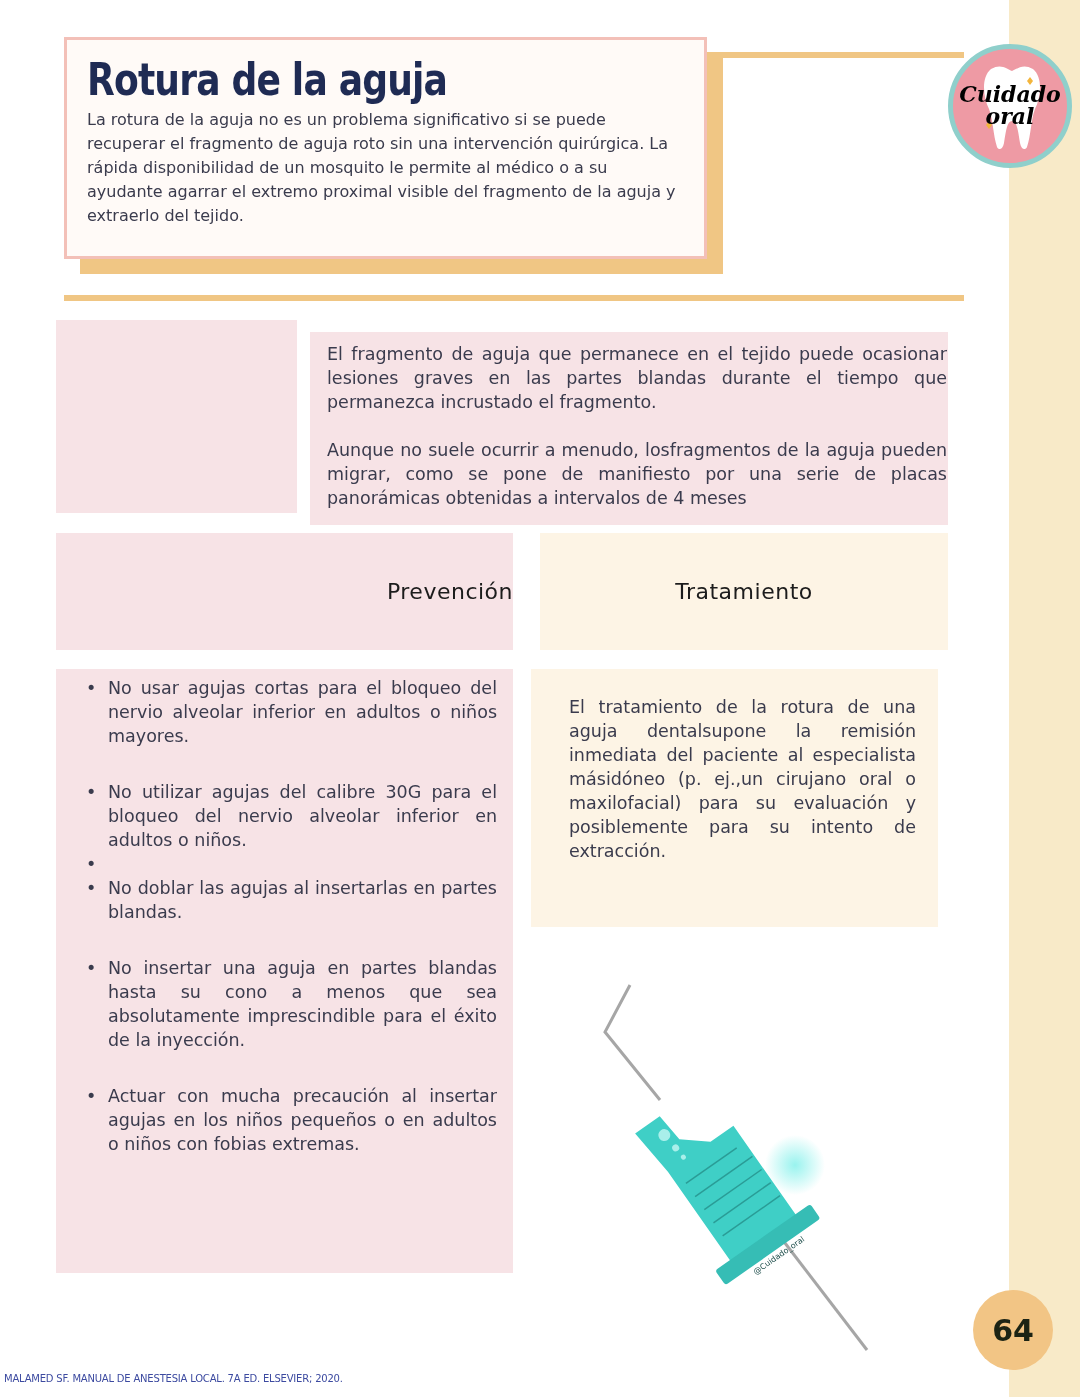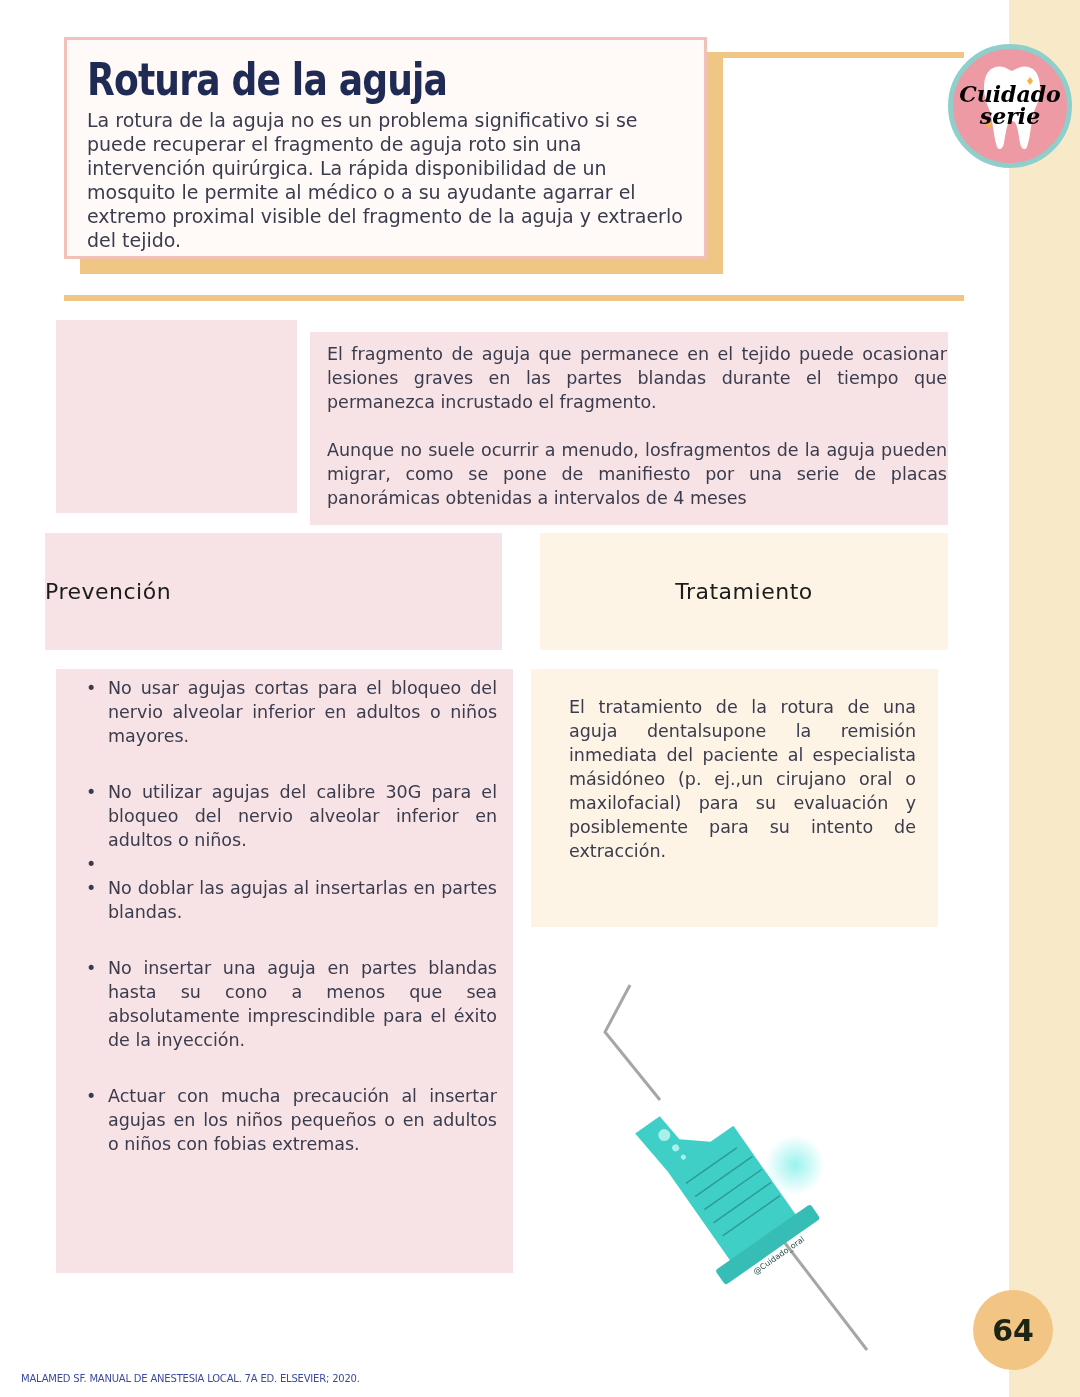--- a/index.html
+++ b/index.html
@@ -5,21 +5,21 @@
     * { box-sizing: border-box; margin: 0; padding: 0; }
     html, body { width: 1080px; height: 1397px; background: #ffffff; overflow: hidden; }
     body { position: relative; font-family: "DejaVu Sans", sans-serif; color: #2f3142; }
 
     .right-stripe { position: absolute; left: 1009px; top: 0; width: 71px; height: 1397px; background: #f8eac8; }
 
     
     .title-shadow { position: absolute; left: 80px; top: 54px; width: 643px; height: 220px; background: #f0c684; }
     .title-card { position: absolute; left: 64px; top: 37px; width: 643px; height: 222px; background: #fffaf7; border: 3px solid #f3c0b8; padding: 12px 20px 0 20px; }
     .title-card h1 { font-family: "DejaVu Sans", sans-serif; font-weight: bold; font-size: 44px; line-height: 56px; color: #1f2b54; letter-spacing: -1px; transform: scaleX(0.82); transform-origin: left center; white-space: nowrap; }
-    .title-card p { font-size: 19px; line-height: 24px; color: #3a3b4d; margin-top: 0px; }
+    .title-card p { font-size: 16px; line-height: 24px; color: #3a3b4d; margin-top: 0px; }
 
     .top-rule { position: absolute; left: 706px; top: 52px; width: 258px; height: 6px; background: #f0c684; }
     .mid-rule { position: absolute; left: 64px; top: 295px; width: 900px; height: 6px; background: #f0c684; }
 
     
     .logo { position: absolute; left: 948px; top: 44px; width: 124px; height: 124px; border-radius: 50%; background: #ee9aa4; border: 5px solid #8fcfcb; overflow: hidden; }
     .logo .tooth { position: absolute; left: 28px; top: 14px; width: 62px; height: 88px; }
     .logo .logo-text { position: absolute; left: 0; top: 34px; width: 100%; text-align: center; font-family: "DejaVu Serif", serif; font-style: italic; font-weight: bold; font-size: 22px; line-height: 22px; color: #000000; }
 
     
@@ -29,39 +29,39 @@
     .hand { font-family: "DejaVu Sans", sans-serif; color: #1c1c1c; font-size: 22px; letter-spacing: 0.5px; }
 
     .que-box { left: 56px; top: 320px; width: 241px; height: 193px; }
     .que-box .hand { position: absolute; left: 50px; top: 386px; }
     .que-label { position: absolute; left: 52px; top: 67px; }
 
     .que-text { left: 310px; top: 332px; width: 638px; height: 193px; padding: 10px 0 0 17px; }
     .que-text p { font-size: 17.5px; line-height: 24px; text-align: justify; width: 620px; color: #3a3b4d; }
     .que-text p + p { margin-top: 24px; }
 
-    .prev-head { left: 45px; top: 533px; width: 457px; height: 117px; display: flex; align-items: center; justify-content: flex-start; }
+    .prev-head { left: 56px; top: 533px; width: 457px; height: 117px; display: flex; align-items: center; justify-content: flex-end; }
     .trat-head { left: 540px; top: 533px; width: 408px; height: 117px; display: flex; align-items: center; justify-content: center; }
 
     .prev-list { left: 56px; top: 669px; width: 457px; height: 604px; padding: 7px 16px 0 30px; }
     .prev-list ul { list-style: none; }
     .prev-list li { position: relative; padding-left: 22px; font-size: 17.5px; line-height: 24px; text-align: justify; color: #3a3b4d; }
     .prev-list li::before { content: "•"; position: absolute; left: 0; top: 0; color: #3a3b4d; }
     .prev-list li.gap { margin-top: 32px; }
     .prev-list li.empty { height: 24px; }
 
     .trat-text { left: 531px; top: 669px; width: 407px; height: 258px; padding: 26px 22px 0 38px; }
     .trat-text p { font-size: 17.5px; line-height: 24px; text-align: justify; color: #3a3b4d; }
 
     
     .needle { position: absolute; left: 590px; top: 970px; width: 300px; height: 390px; }
 
     .page-badge { position: absolute; left: 973px; top: 1290px; width: 80px; height: 80px; border-radius: 50%; background: #f2c585; display: flex; align-items: center; justify-content: center; font-weight: bold; font-size: 30px; color: #1c2414; }
 
-    .citation { position: absolute; left: 21px; top: 1373px; font-size: 10px; color: #3c4aa0; letter-spacing: -0.2px; }
+    .citation { position: absolute; left: 4px; top: 1373px; font-size: 10px; color: #3c4aa0; letter-spacing: -0.2px; }
   </style>
 </head>
 <body>
 
 <div class="right-stripe"></div>
 
 <div class="title-shadow"></div>
 <div class="top-rule"></div>
 <section class="title-card">
   <h1>Rotura de la aguja</h1>
@@ -69,21 +69,21 @@
 </section>
 
 <div class="logo">
   <svg class="tooth" viewBox="0 0 62 88">
     <path d="M10 6 C20 0 26 6 31 8 C36 6 42 0 52 6 C62 14 60 34 54 46 C50 56 50 72 46 84 C44 88 40 86 39 80 C37 68 36 58 31 58 C26 58 25 68 23 80 C22 86 18 88 16 84 C12 72 12 56 8 46 C2 34 0 14 10 6 Z" fill="#ffffff"></path>
     <path d="M49 14 l3 4 l-3 4 l-3 -4 Z" fill="#f3b53c"></path>
     <path d="M8 58 l3 4 l-3 4 l-3 -4 Z" fill="#f3b53c"></path>
   </svg>
   <div class="logo-text">
     <div>Cuidado</div>
-    <div>serie</div>
+    <div>oral</div>
   </div>
 </div>
 
 <div class="mid-rule"></div>
 
 <div class="box pink que-box">
   <span class="hand que-label">Que sucede</span>
 </div>
 <div class="box pink que-text">
   <p>El fragmento de aguja que permanece en el tejido puede ocasionar lesiones graves en las partes blandas durante el tiempo que permanezca incrustado el fragmento.</p>

